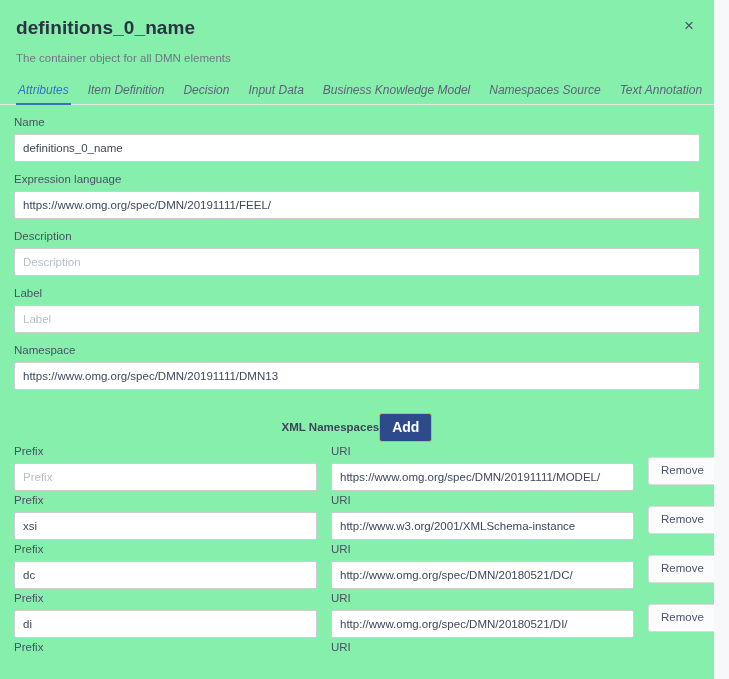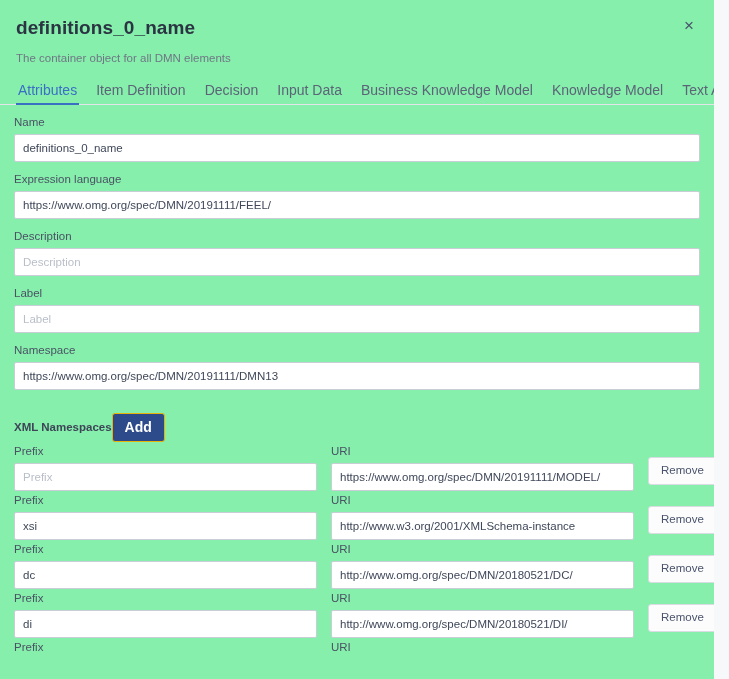--- a/index.html
+++ b/index.html
@@ -73,28 +73,29 @@
     position: relative;
     margin-top: 14px;
     padding: 0 16px;
     display: flex;
     align-items: flex-end;
     gap: 15px;
     border-bottom: 1px solid #e3e5e9;
     height: 25px;
   }
   .tab {
-    font-size: 14px;
+    font-size: 12px;
     color: #5c6478;
     padding: 0 2px 6px 2px;
     cursor: pointer;
     white-space: nowrap;
     border-bottom: 2px solid transparent;
     margin-bottom: -1px;
     line-height: 13px;
+    font-style: italic;
   }
   .tab.active {
     color: #3a6fc4;
     border-bottom-color: #3a6fc4;
     font-weight: normal;
   }
   
   .form {
     padding: 0 14px;
   }
@@ -121,21 +122,21 @@
     font-family: "Liberation Sans", sans-serif;
     outline: none;
   }
   .text-input::placeholder {
     color: #b9bec8;
   }
   
   .xmlns-head {
     display: flex;
     align-items: center;
-    justify-content: flex-start;
+    justify-content: center;
     margin-top: 22px;
     height: 30px;
   }
   .xmlns-title {
     font-size: 11.5px;
     font-weight: bold;
     color: #3d4557;
     line-height: 13px;
   }
   .add-button {
@@ -196,21 +197,21 @@
     <p class="subtitle">The container object for all DMN elements</p>
     <button class="close-button">×</button>
   </div>
 
   <div class="tabs" id="tab-bar">
       <div class="tab active">Attributes</div>
       <div class="tab">Item Definition</div>
       <div class="tab">Decision</div>
       <div class="tab">Input Data</div>
       <div class="tab">Business Knowledge Model</div>
-      <div class="tab">Knowledge Model</div>
+      <div class="tab">Namespaces Source</div>
       <div class="tab">Text Annotation</div>
       <div class="tab">Association</div>
     </div>
 
   <div class="form" id="form-fields">
       <div class="field"><label class="field-label">Name</label><input class="text-input" type="text" placeholder="Name" value="definitions_0_name" style=""></div>
       <div class="field"><label class="field-label">Expression language</label><input class="text-input" type="text" placeholder="Expression language" value="https://www.omg.org/spec/DMN/20191111/FEEL/" style=""></div>
       <div class="field"><label class="field-label">Description</label><input class="text-input" type="text" placeholder="Description" value="" style=""></div>
       <div class="field"><label class="field-label">Label</label><input class="text-input" type="text" placeholder="Label" value="" style=""></div>
       <div class="field"><label class="field-label">Namespace</label><input class="text-input" type="text" placeholder="Namespace" value="https://www.omg.org/spec/DMN/20191111/DMN13" style=""></div>

